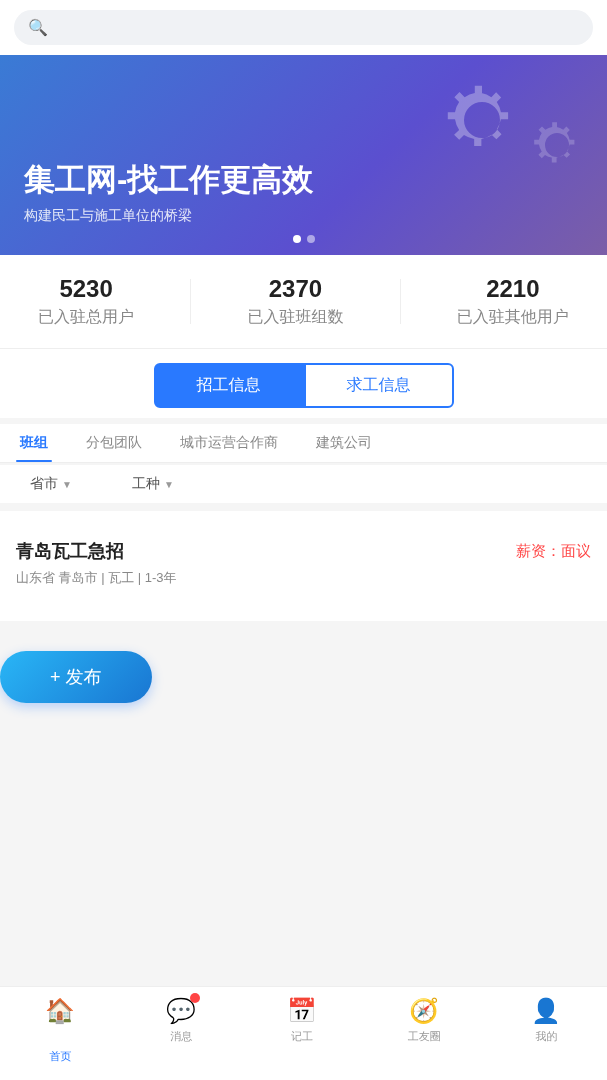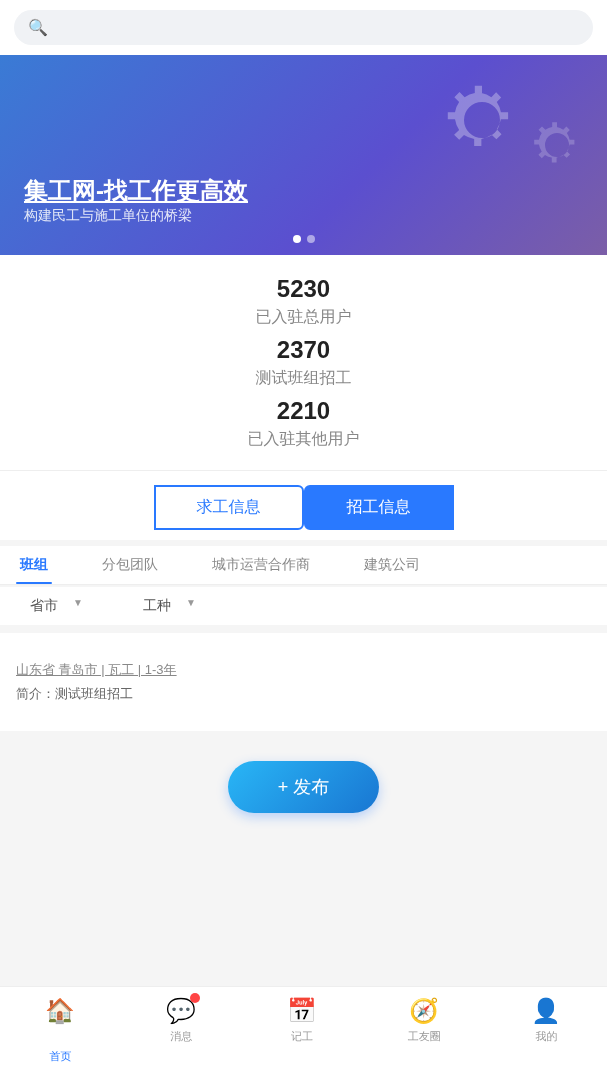--- a/index.html
+++ b/index.html
@@ -49,23 +49,23 @@
       background: linear-gradient(135deg, #3a7bd5 0%, #5b4fcf 60%, #7b5ea7 100%);
       position: relative;
       overflow: hidden;
       display: flex;
       flex-direction: column;
       justify-content: flex-end;
       padding: 0 24px 30px 24px;
     }
     .banner-title {
       color: #fff;
-      font-size: 24px;
+      font-size: 31px;
       font-weight: bold;
-      text-decoration: underline;
+      margin-bottom: 6px;
     }
     .banner-subtitle {
       color: rgba(255,255,255,0.85);
       font-size: 14px;
     }
     .banner-dots {
       position: absolute;
       bottom: 12px;
       left: 50%;
       transform: translateX(-50%);
@@ -99,21 +99,20 @@
       opacity: 0.2;
     }
 
     
     .stats-row {
       background: #fff;
       display: flex;
       justify-content: space-around;
       padding: 20px 10px;
       border-bottom: 1px solid #eee;
-      flex-direction: column;
     }
     .stat-item {
       display: flex;
       flex-direction: column;
       align-items: center;
       gap: 4px;
     }
     .stat-number {
       font-size: 24px;
       font-weight: bold;
@@ -157,21 +156,21 @@
       border-radius: 0 6px 6px 0;
     }
 
     
     .sub-tabs {
       background: #fff;
       display: flex;
       padding: 0 16px;
       border-bottom: 1px solid #eee;
       margin-top: 6px;
-      gap: 46px;
+      gap: 30px;
     }
     .sub-tab {
       padding: 10px 4px;
       font-size: 14px;
       color: #888;
       cursor: pointer;
       position: relative;
     }
     .sub-tab.active {
       color: #2979ff;
@@ -191,22 +190,22 @@
     
     .filter-row {
       background: #fff;
       display: flex;
       padding: 10px 30px;
       gap: 60px;
       margin-top: 2px;
     }
     .filter-item {
       display: flex;
-      align-items: flex-start;
-      gap: 15px;
+      align-items: center;
+      gap: 4px;
       font-size: 14px;
       color: #555;
       cursor: pointer;
     }
     .filter-arrow {
       font-size: 10px;
       color: #999;
     }
 
     
@@ -234,31 +233,29 @@
       color: #555;
     }
     .job-salary span {
       color: #ff4444;
       font-weight: 500;
     }
     .job-meta {
       font-size: 13px;
       color: #888;
       margin-bottom: 6px;
-      text-decoration: underline;
     }
     .job-desc {
       font-size: 13px;
       color: #666;
     }
 
     
     .publish-wrap {
       display: flex;
-      justify-content: center;
       padding: 30px 0 20px 0;
     }
     .publish-btn {
       background: linear-gradient(135deg, #29b6f6, #1976d2);
       color: #fff;
       border: none;
       border-radius: 30px;
       padding: 14px 50px;
       font-size: 18px;
       cursor: pointer;
@@ -346,32 +343,32 @@
   </div>
 
   <div class="stats-row">
     <div class="stat-item">
       <span class="stat-number">5230</span>
       <span class="stat-label">已入驻总用户</span>
     </div>
     <div class="stat-divider"></div>
     <div class="stat-item">
       <span class="stat-number">2370</span>
-      <span class="stat-label">测试班组招工</span>
+      <span class="stat-label">已入驻班组数</span>
     </div>
     <div class="stat-divider"></div>
     <div class="stat-item">
       <span class="stat-number">2210</span>
       <span class="stat-label">已入驻其他用户</span>
     </div>
   </div>
 
   <div class="tab-buttons">
+    <button class="tab-btn active">招工信息</button>
     <button class="tab-btn inactive">求工信息</button>
-    <button class="tab-btn active">招工信息</button>
   </div>
 
   <div class="sub-tabs">
     <div class="sub-tab active">班组</div>
     <div class="sub-tab">分包团队</div>
     <div class="sub-tab">城市运营合作商</div>
     <div class="sub-tab">建筑公司</div>
   </div>
 
   <div class="filter-row">
@@ -380,22 +377,27 @@
       <span class="filter-arrow">▼</span>
     </div>
     <div class="filter-item">
       <span>工种</span>
       <span class="filter-arrow">▼</span>
     </div>
   </div>
 
   <div class="job-section">
     <div class="job-card">
+      <div class="job-header">
+        <span class="job-title">青岛瓦工急招</span>
+        <span class="job-salary">
+          <span>薪资：</span><span style="color:#ff4444;font-weight:500;">面议</span>
+        </span>
+      </div>
       <div class="job-meta">山东省 青岛市 | 瓦工 | 1-3年</div>
-      <div class="job-desc">简介：测试班组招工</div>
     </div>
   </div>
 
   <div class="publish-wrap">
     <button class="publish-btn">+ 发布</button>
   </div>
 </div>
 
 <nav class="bottom-nav">
   <div class="nav-item">

